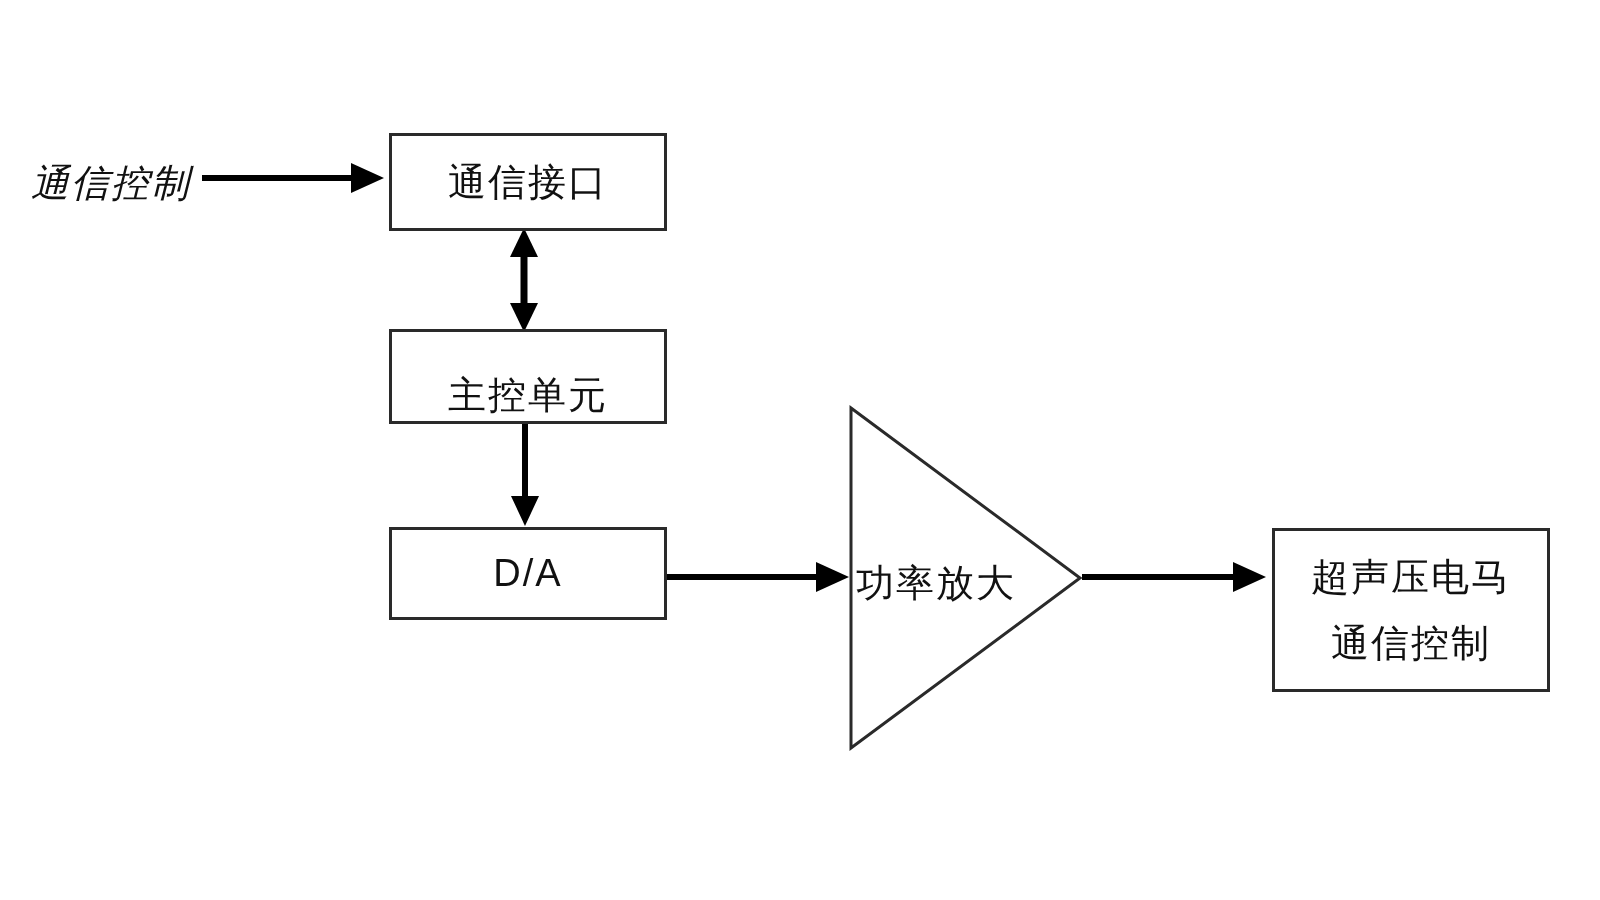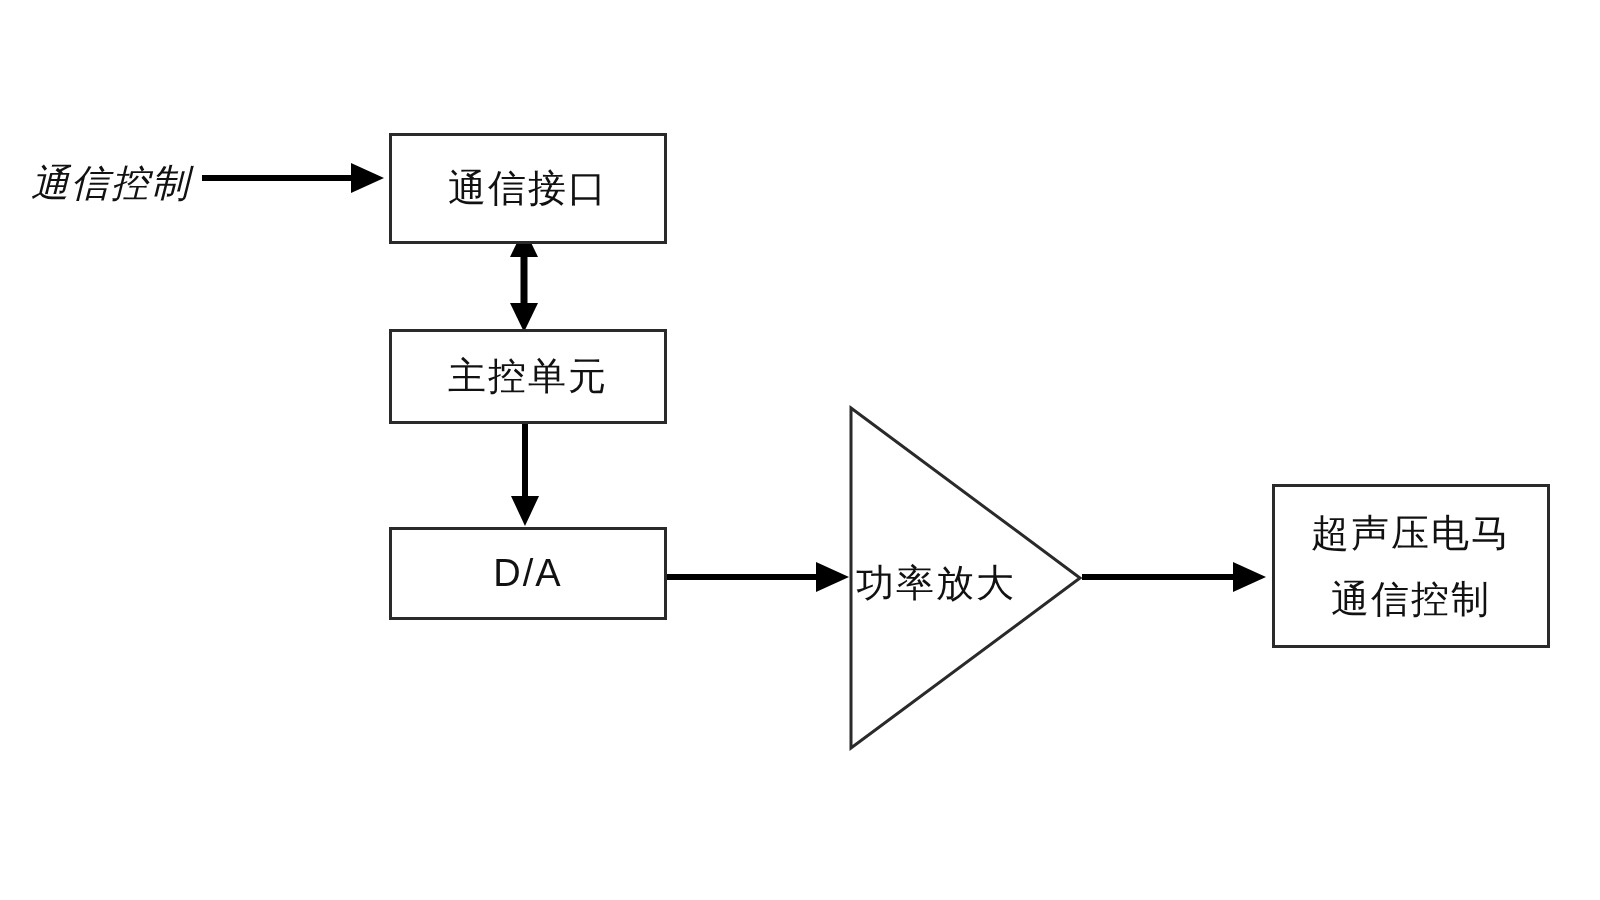--- a/index.html
+++ b/index.html
@@ -28,24 +28,24 @@
     border: 3px solid #2a2a2a;
     background: #ffffff;
     display: flex;
     align-items: center;
     justify-content: center;
     font-size: 38px;
     color: #111111;
     letter-spacing: 2px;
     text-align: center;
   }
-  #box-comm-interface { left: 389px; top: 133px; width: 278px; height: 111px; }
-  #box-main-control   { left: 389px; top: 329px; width: 278px; height: 95px; }
+  #box-comm-interface { left: 389px; top: 133px; width: 278px; height: 98px; }
+  #box-main-control   { left: 389px; top: 329px; width: 278px; height: 95px; align-items: flex-end; }
   #box-da             { left: 389px; top: 527px; width: 278px; height: 93px; }
-  #box-motor-stage    { left: 1272px; top: 484px; width: 278px; height: 164px; flex-direction: column; line-height: 66px; }
+  #box-motor-stage    { left: 1272px; top: 528px; width: 278px; height: 164px; flex-direction: column; line-height: 66px; }
 
   .free-label {
     position: absolute;
     font-size: 38px;
     color: #111111;
     letter-spacing: 2px;
     white-space: nowrap;
   }
   #label-comm-control { left: 31px; top: 158px; width: 165px; text-align: left; font-style: italic; }
   #label-power-amp    { left: 856px; top: 558px; width: 190px; text-align: left; }

